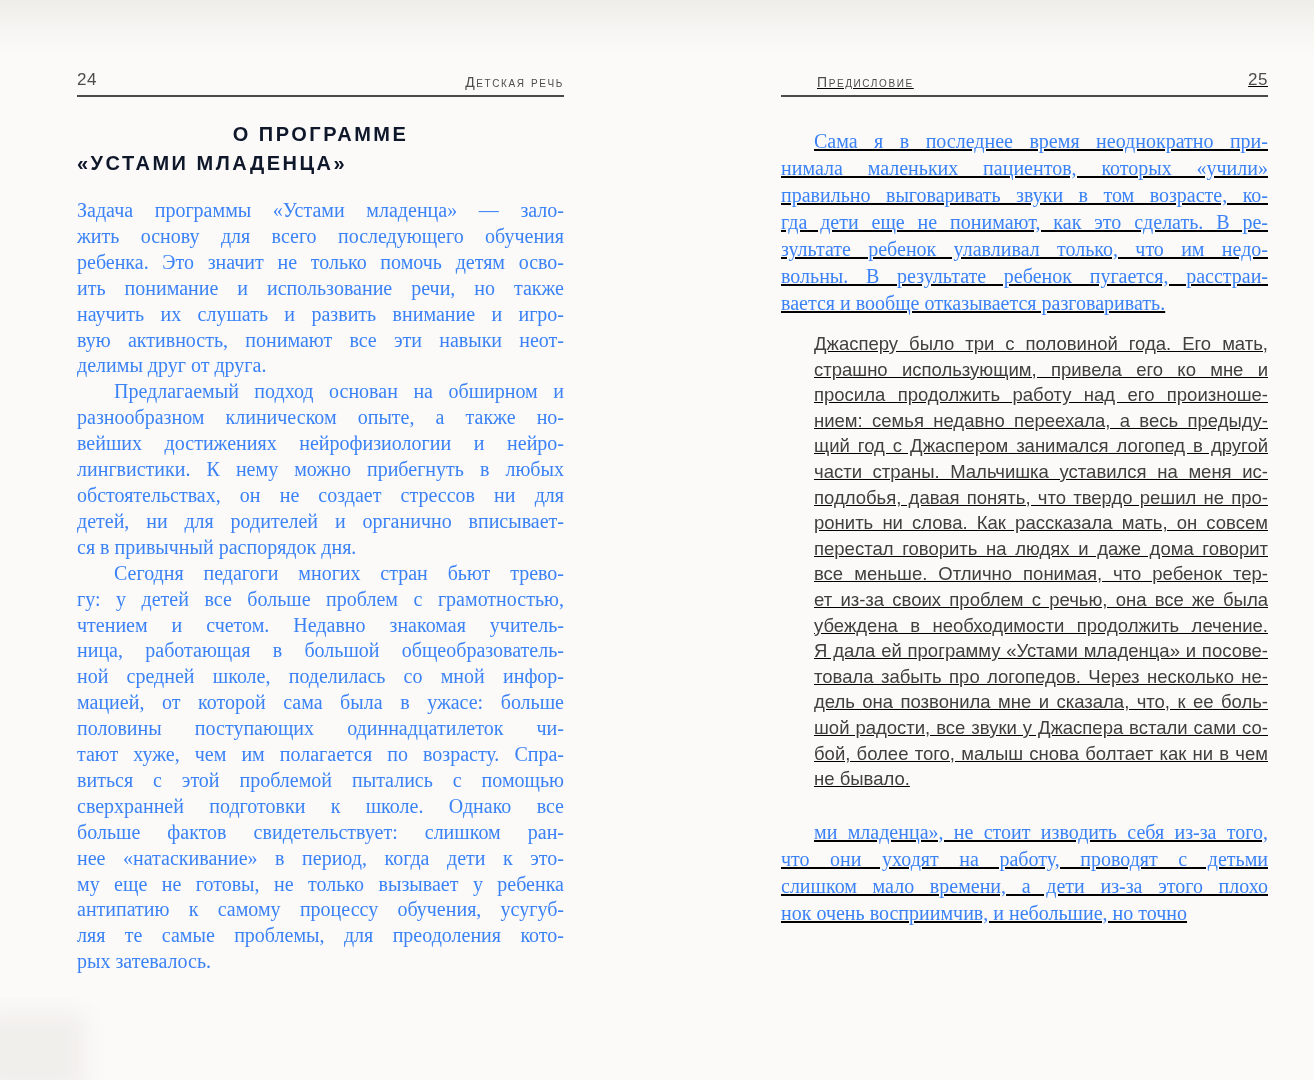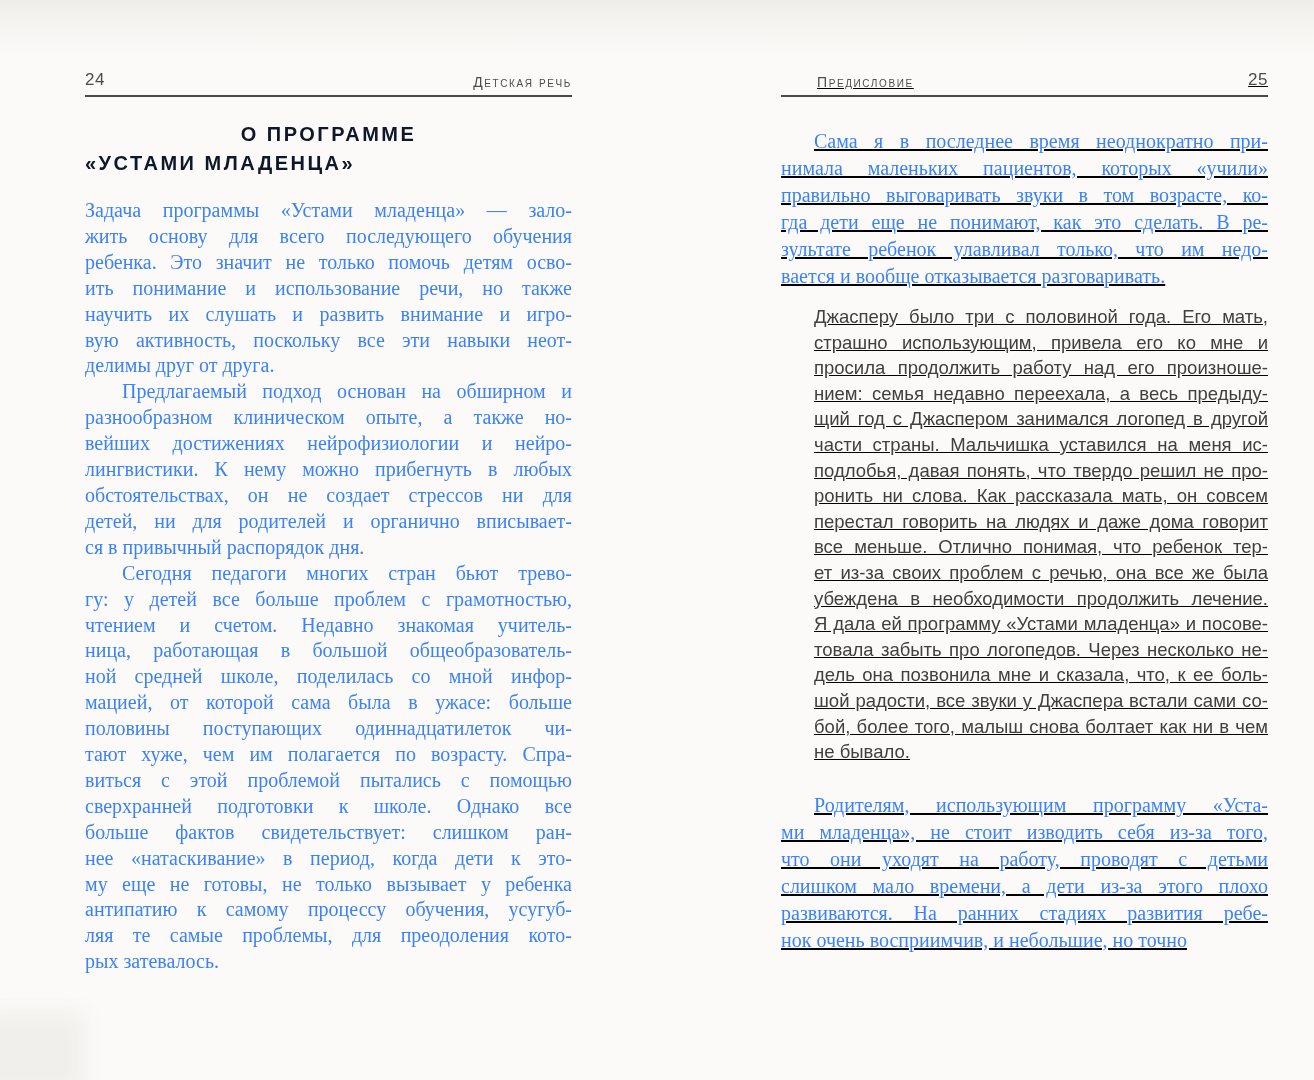--- a/index.html
+++ b/index.html
@@ -23,21 +23,21 @@
 
   .bl-artifact {
     position: absolute;
     left: 0; bottom: 0;
     width: 103px; height: 82px;
     background: #f1efec;
     box-shadow: inset -18px 14px 22px #fbfaf8;
   }
 
   .page { position: absolute; top: 70px; }
-  .page-left  { left: 85px;  width: 487px; }
+  .page-left  { left: 77px;  width: 487px; }
   .page-right { left: 781px; width: 487px; text-decoration: underline; }
 
   .running-header {
     display: flex;
     justify-content: space-between;
     align-items: flex-end;
     padding-bottom: 5px;
     border-bottom: 2px solid #4b4a48;
     font-family: "Liberation Sans", sans-serif;
     color: #4d4c4a;
@@ -106,21 +106,21 @@
         <div class="tline">О ПРОГРАММЕ</div>
         <div class="tline">«УСТАМИ МЛАДЕНЦА»</div>
       </div>
 
     <div class="body-para lines-block first-body">
         <div class="tline">Задача программы «Устами младенца» — зало-</div>
         <div class="tline">жить основу для всего последующего обучения</div>
         <div class="tline">ребенка. Это значит не только помочь детям осво-</div>
         <div class="tline">ить понимание и использование речи, но также</div>
         <div class="tline">научить их слушать и развить внимание и игро-</div>
-        <div class="tline">вую активность, поскольку все эти навыки неот-</div>
+        <div class="tline">вую активность, понимают все эти навыки неот-</div>
         <div class="tline">делимы друг от друга.</div>
       </div>
 
     <div class="body-para lines-block indent">
         <div class="tline">Предлагаемый подход основан на обширном и</div>
         <div class="tline">разнообразном клиническом опыте, а также но-</div>
         <div class="tline">вейших достижениях нейрофизиологии и нейро-</div>
         <div class="tline">лингвистики. К нему можно прибегнуть в любых</div>
         <div class="tline">обстоятельствах, он не создает стрессов ни для</div>
         <div class="tline">детей, ни для родителей и органично вписывает-</div>
@@ -152,20 +152,21 @@
       <span class="running-title">Предисловие</span>
       <span class="page-number">25</span>
     </div>
 
     <div class="body-para lines-block indent first-body">
         <div class="tline">Сама я в последнее время неоднократно при-</div>
         <div class="tline">нимала маленьких пациентов, которых «учили»</div>
         <div class="tline">правильно выговаривать звуки в том возрасте, ко-</div>
         <div class="tline">гда дети еще не понимают, как это сделать. В ре-</div>
         <div class="tline">зультате ребенок улавливал только, что им недо-</div>
+        <div class="tline">вольны. В результате ребенок пугается, расстраи-</div>
         <div class="tline">вается и вообще отказывается разговаривать.</div>
       </div>
 
     <div class="quote lines-block">
         <div class="tline">Джасперу было три с половиной года. Его мать,</div>
         <div class="tline">страшно использующим, привела его ко мне и</div>
         <div class="tline">просила продолжить работу над его произноше-</div>
         <div class="tline">нием: семья недавно переехала, а весь предыду-</div>
         <div class="tline">щий год с Джаспером занимался логопед в другой</div>
         <div class="tline">части страны. Мальчишка уставился на меня ис-</div>
@@ -177,23 +178,21 @@
         <div class="tline">убеждена в необходимости продолжить лечение.</div>
         <div class="tline">Я дала ей программу «Устами младенца» и посове-</div>
         <div class="tline">товала забыть про логопедов. Через несколько не-</div>
         <div class="tline">дель она позвонила мне и сказала, что, к ее боль-</div>
         <div class="tline">шой радости, все звуки у Джаспера встали сами со-</div>
         <div class="tline">бой, более того, малыш снова болтает как ни в чем</div>
         <div class="tline">не бывало.</div>
       </div>
 
     <div class="body-para lines-block indent closing">
-        <div class="tline">Родителям, использующим программу «Уста-</div>
         <div class="tline">ми младенца», не стоит изводить себя из-за того,</div>
         <div class="tline">что они уходят на работу, проводят с детьми</div>
         <div class="tline">слишком мало времени, а дети из-за этого плохо</div>
-        <div class="tline">развиваются. На ранних стадиях развития ребе-</div>
         <div class="tline">нок очень восприимчив, и небольшие, но точно</div>
       </div>
   </div>
 
   <div class="bl-artifact"></div>
 </div>
 
 </body></html>

